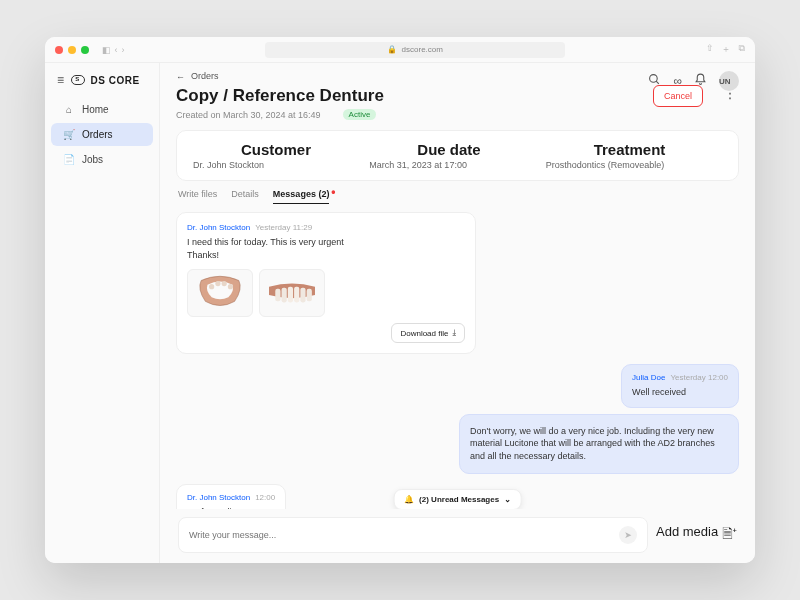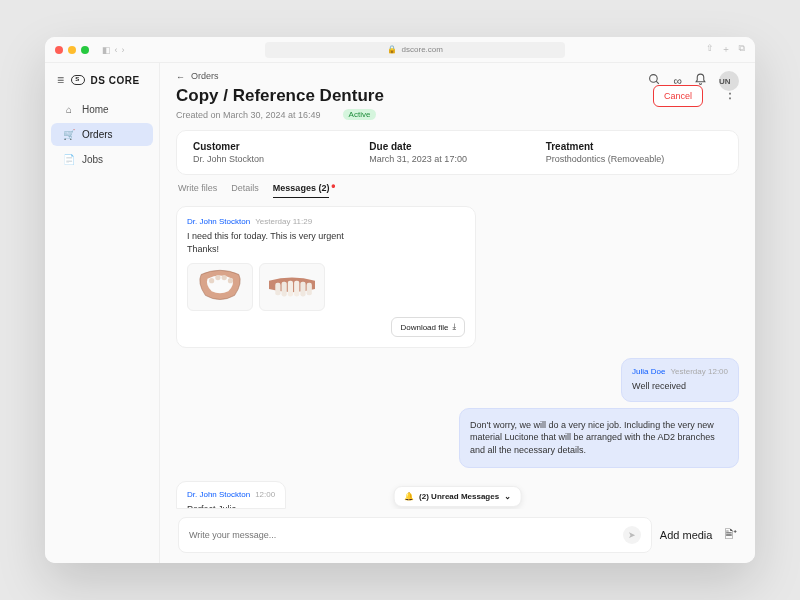--- a/index.html
+++ b/index.html
@@ -170,21 +170,21 @@
   .info-card {
     background: #fff;
     border: 1px solid #eee;
     border-radius: 10px;
     padding: 10px 16px;
     display: flex;
     justify-content: space-between;
     margin-bottom: 8px;
   }
   .info-block { display: flex; flex-direction: column; gap: 2px; flex: 1;}
-  .info-label { font-size: 10px; font-weight: 600; color: #1a1a1a; }
+  .info-label { font-size: 15px; font-weight: 600; color: #1a1a1a; margin-left: 48px; }
   .info-value { font-size: 9px; color: #666; }
   .tabs {
     display: flex;
     gap: 14px;
     font-size: 9px;
     color: #888;
     margin-bottom: 8px;
     padding: 0 2px;
   }
   .tab { cursor: pointer; padding-bottom: 4px; position: relative;}
@@ -300,25 +300,25 @@
     flex: 1;
     background: transparent;
     color: #888;
   }
   .send-btn {
     width: 18px; height: 18px; border-radius: 50%; background: #f3f3f3;
     display: flex; align-items: center; justify-content: center;
     font-size: 9px; color: #bbb;
   }
   .add-media {
-    font-size: 11px;
+    font-size: 13px;
     font-weight: 500;
     display: flex;
-    align-items: center;
-    gap: 12px;
+    align-items: flex-start;
+    gap: 4px;
     cursor: pointer;
   }
 </style>
 </head>
 <body>
 
 <div class="window">
   <div class="titlebar">
     <div class="traffic-lights">
       <div class="light red"></div>

